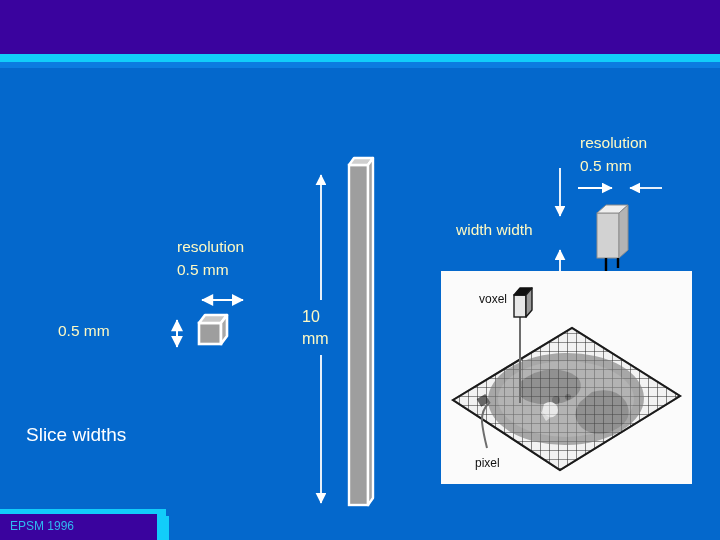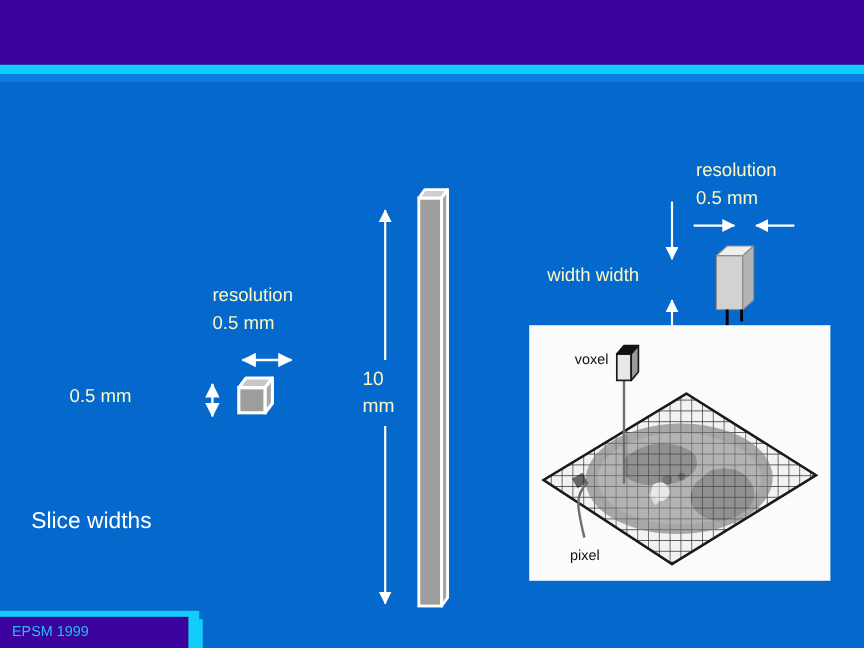--- a/index.html
+++ b/index.html
@@ -202,15 +202,15 @@
       </g>
 
       <text x="479" y="303" font-family="Liberation Sans, sans-serif" font-size="12" fill="#111111">voxel</text>
       <text x="475" y="467" font-family="Liberation Sans, sans-serif" font-size="12" fill="#111111">pixel</text>
     </g>
   </svg>
 
   <div class="foot-cyan"></div>
   <div class="foot-cyan2"></div>
   <div class="foot-purple"></div>
-  <div class="foot-text">EPSM 1999</div>
+  <div class="foot-text">EPSM 1996</div>
 
 </div>
 
 </body></html>

